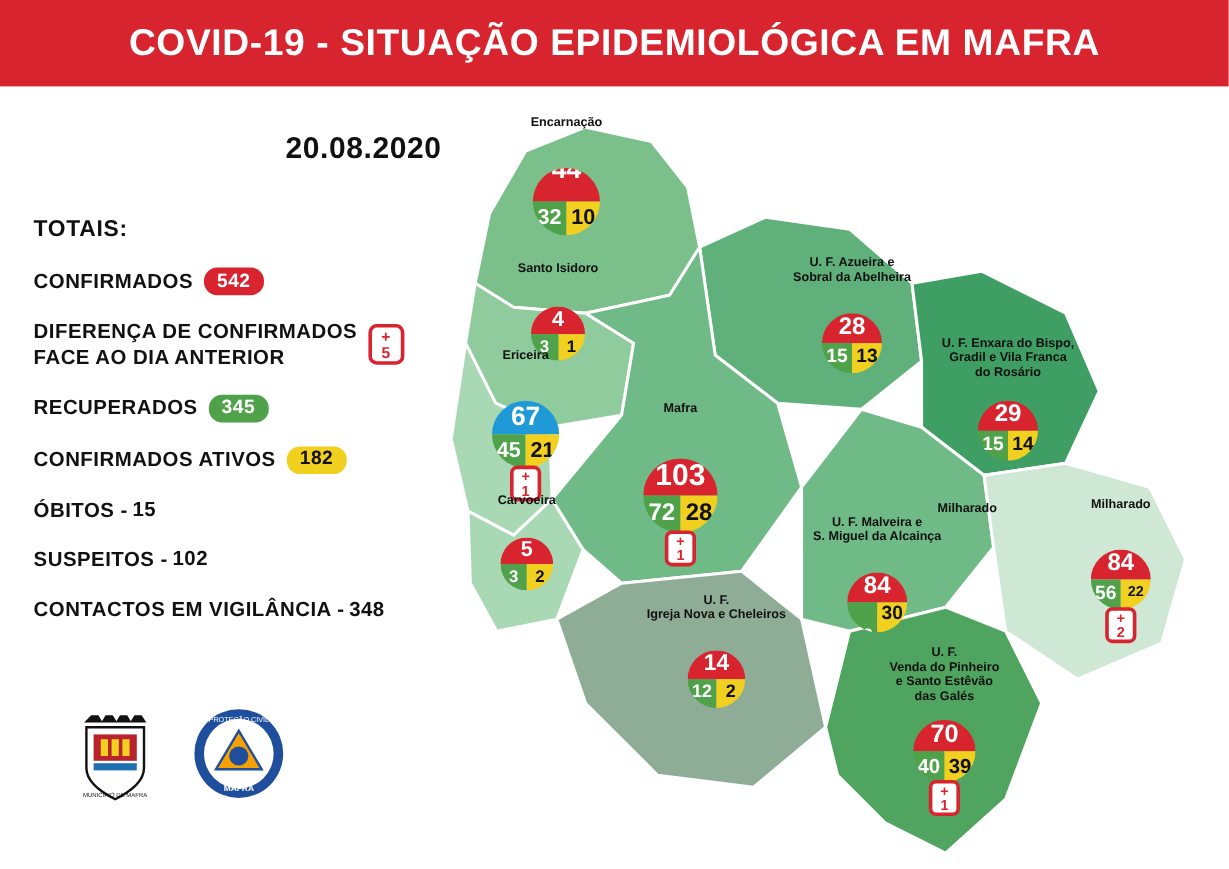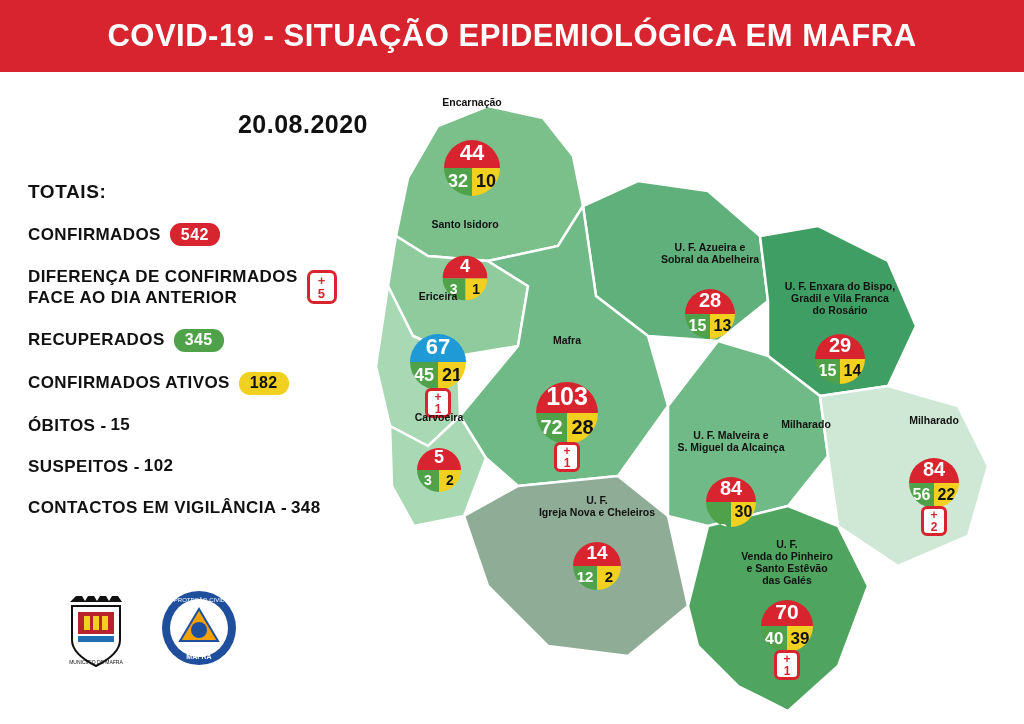--- a/index.html
+++ b/index.html
@@ -209,34 +209,34 @@
       <path d="M452 310 L520 300 L590 320 L620 380 L600 450 L530 480 L470 440 L460 370 Z" fill="#cfe8d6"></path>
 
       <path d="M320 520 L340 440 L420 420 L470 440 L500 500 L470 580 L420 625 L370 600 L330 560 Z" fill="#4fa45f"></path>
     </g>
   </svg>
 
   <div id="markers">
       <div class="marker" style="left: 104px; top: 82px;">
         <div class="name" style="top: -44px;">Encarnação</div>
         <div class="circle red" style="width: 56px; height: 56px;">
-          <div class="top" style="font-size: 22px; padding-bottom: 2px;">44</div>
+          <div class="top" style="font-size: 22px; padding-bottom: 14px;">44</div>
           <div class="bl" style="font-size: 18px; padding-top: 3px;">32</div>
           <div class="br" style="font-size: 18px; padding-top: 3px;">10</div>
         </div>
       </div>
       <div class="marker" style="left: 97px; top: 192px;">
         <div class="name" style="top: -38px;">Santo Isidoro</div>
         <div class="circle red" style="width: 45px; height: 45px;">
           <div class="top" style="font-size: 18px; padding-bottom: 2px;">4</div>
           <div class="bl" style="font-size: 14px; padding-top: 2px;">3</div>
           <div class="br" style="font-size: 14px; padding-top: 2px;">1</div>
         </div>
       </div>
-      <div class="marker" style="left: 342px; top: 228px; text-decoration: underline;">
+      <div class="marker" style="left: 342px; top: 200px; text-decoration: underline;">
         <div class="name" style="top: -48px;">U. F. Azueira e<br>Sobral da Abelheira</div>
         <div class="circle red" style="width: 50px; height: 50px;">
           <div class="top" style="font-size: 20px; padding-bottom: 2px;">28</div>
           <div class="bl" style="font-size: 16px; padding-top: 3px;">15</div>
           <div class="br" style="font-size: 16px; padding-top: 3px;">13</div>
         </div>
       </div>
       <div class="marker" style="left: 472px; top: 273px;">
         <div class="name" style="top: -54px;">U. F. Enxara do Bispo,<br>Gradil e Vila Franca<br>do Rosário</div>
         <div class="circle red" style="width: 50px; height: 50px;">
@@ -283,21 +283,21 @@
           <div class="top" style="font-size: 20px; padding-bottom: 2px;">84</div>
           <div class="bl" style="font-size: 16px; padding-top: 20px;">52</div>
           <div class="br" style="font-size: 16px; padding-top: 1px;">30</div>
         </div>
       </div>
       <div class="marker" style="left: 566px; top: 397px;">
         <div class="name" style="top: -44px;">Milharado</div>
         <div class="circle red" style="width: 50px; height: 50px;">
           <div class="top" style="font-size: 20px; padding-bottom: 2px;">84</div>
           <div class="bl" style="font-size: 16px; padding-top: 3px;">56</div>
-          <div class="br" style="font-size: 16px; padding-top: 3px;">22</div>
+          <div class="br" style="font-size: 12px; padding-top: 3px;">22</div>
         </div>
         <div class="plusbox" style="width: 26px; height: 30px; font-size: 12px; top: 48px;">
           <span>+</span>
           <span>2</span>
         </div>
       </div>
       <div class="marker" style="left: 229px; top: 480px;">
         <div class="name" style="top: -48px;">U. F.<br>Igreja Nova e Cheleiros</div>
         <div class="circle red" style="width: 48px; height: 48px;">
           <div class="top" style="font-size: 19px; padding-bottom: 2px;">14</div>

